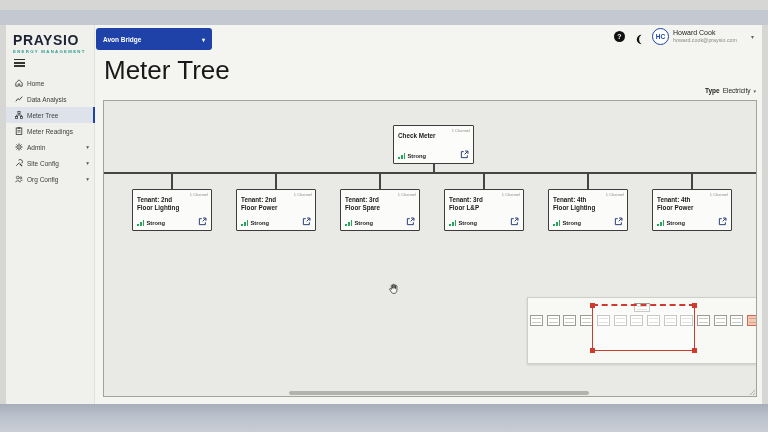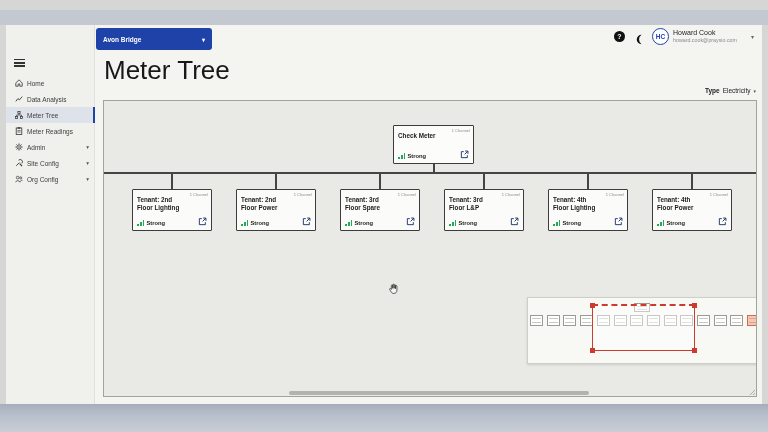--- a/index.html
+++ b/index.html
@@ -83,20 +83,24 @@
 </head>
 <body>
 
 <div id="root">
   <div class="strip-blue"></div>
   <div class="bottom-band"></div>
 
   <div class="app">
 
     <div class="sidebar">
+      <div class="logo">
+        <div class="brand">PRAYSIO</div>
+        <div class="tagline">ENERGY MANAGEMENT</div>
+      </div>
       <div class="hamburger">
           <i></i>
           <i></i>
           <i></i>
         </div>
       <div class="side-list">
         <div class="side-item">
           <span class="sicon">
               <svg viewBox="0 0 10 10">
                 <path d="M1 5 L5 1 L9 5 V9 H6 V6.2 H4 V9 H1 Z" fill="none" stroke="#333" stroke-width="1"></path>

